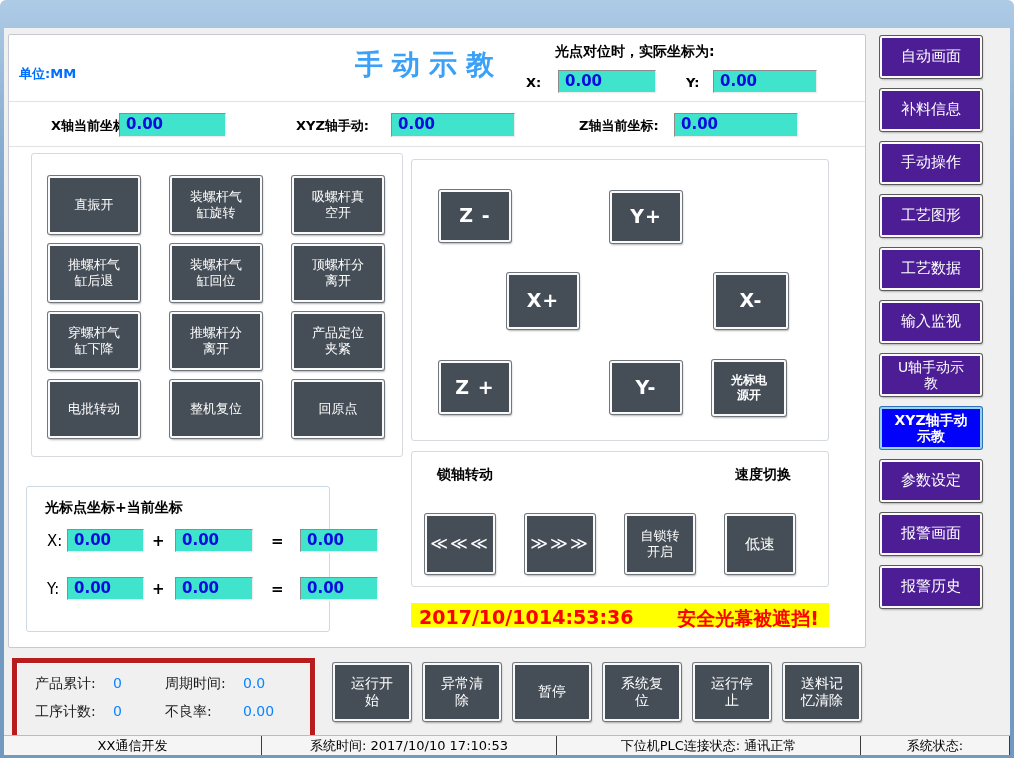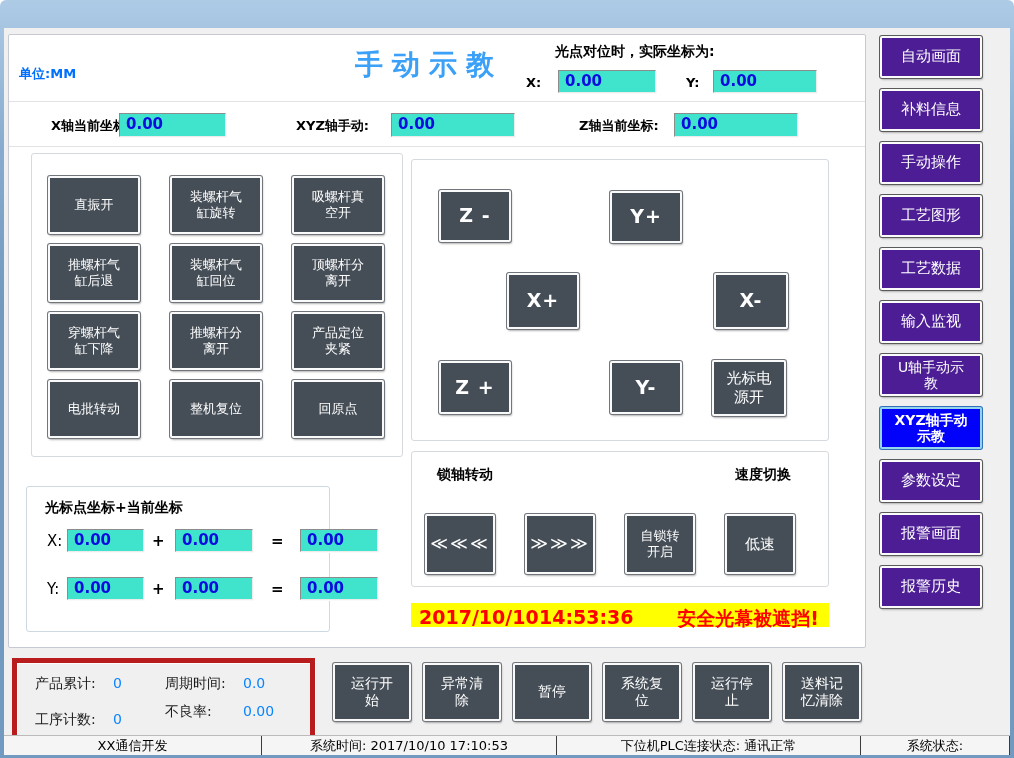--- a/index.html
+++ b/index.html
@@ -63,21 +63,21 @@
     box-shadow:0 0 0 1px #70767c, 1px 2px 2px rgba(0,0,0,.3); }
 
   .io-grid { position:absolute; left:22px; top:118px; width:372px; height:304px;
     border:1px solid #d6dade; border-radius:3px; padding:22px 0 0 16px;
     display:grid; grid-template-columns:repeat(3,92px); grid-auto-rows:58px;
     column-gap:30px; row-gap:10px; }
   .io-grid .btn { font-size:13px; }
 
   .jog-box { left:402px; top:124px; width:418px; height:282px; }
   .jog { position:absolute; font-size:19px; font-weight:bold; letter-spacing:1px; }
-  .jog-small { font-size:15px; font-weight:normal; letter-spacing:0; }
+  .jog-small { font-size:12px; font-weight:bold; letter-spacing:0; }
 
   .cursor-box { left:17px; top:451px; width:304px; height:146px; border-color:#ccd8e2; }
   .cursor-title { position:absolute; left:18px; top:12px; font-size:14px; font-weight:bold; }
   .axis-lbl { position:absolute; font-size:15px; color:#000; }
   .sign { position:absolute; font-size:15px; font-weight:bold; color:#000; }
 
   .lock-box { left:402px; top:416px; width:418px; height:136px; }
   .lock-box .btn { position:absolute; top:62px; width:70px; height:60px; font-size:13px; }
   .arrow-btn { font-size:17px !important; letter-spacing:2px; }
 
@@ -223,21 +223,21 @@
     </div>
 
     <div class="stats-box">
       <div class="stat" style="left:18px; top:12px;">
         <span class="s-lbl" style="width:72px;">产品累计:</span><span class="s-val">0</span>
       </div>
       <div class="stat" style="left:148px; top:12px;">
         <span class="s-lbl" style="width:72px;">周期时间:</span><span class="s-val">0.0</span>
       </div>
       <div class="stat" style="left:18px; top:40px;">
-        <span class="s-lbl" style="width:72px;margin-top:8px;">工序计数:</span><span class="s-val">0</span>
+        <span class="s-lbl" style="width:72px;">工序计数:</span><span class="s-val">0</span>
       </div>
       <div class="stat" style="left:148px; top:40px;">
         <span class="s-lbl" style="width:72px;">不良率:</span><span class="s-val">0.00</span>
       </div>
     </div>
 
     <div class="run-row">
       <div class="btn">运行开
 始</div>
       <div class="btn">异常清

